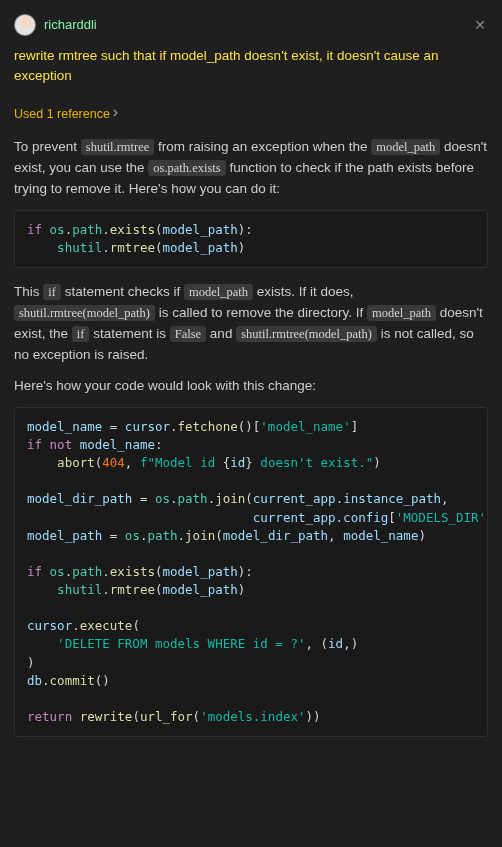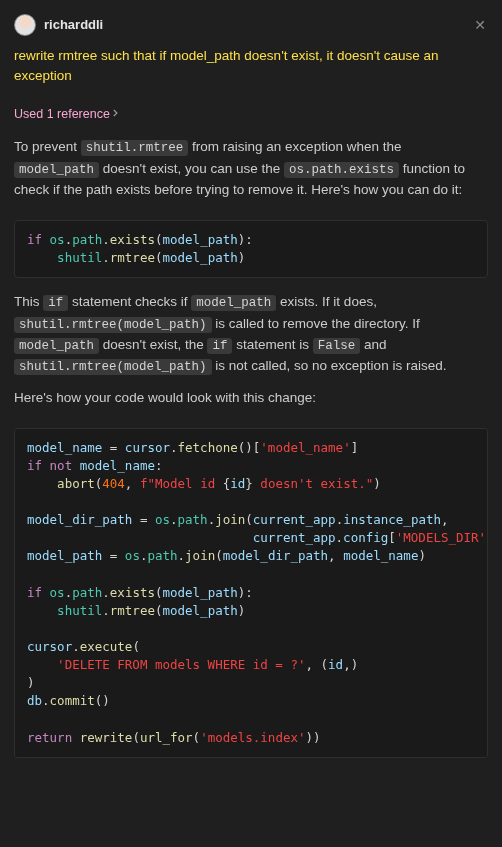--- a/index.html
+++ b/index.html
@@ -35,66 +35,66 @@
   .avatar-bot {
     width: 22px; height: 22px;
     border-radius: 50%;
     background: #2b2b2b;
     border: 1px solid #555;
     display: flex;
     align-items: center;
     justify-content: center;
   }
   .avatar-bot svg { width: 14px; height: 14px; }
-  .author { color: #e5e5e5; font-weight: 700; font-size: 13px; }
+  .author { color: #86efac; font-weight: 400; font-size: 13px; }
   .spacer { flex: 1; }
   .close-icon {
     color: #888;
     cursor: pointer;
     font-size: 14px;
     line-height: 1;
     padding: 2px;
   }
   .user-text { color: #fde047; font-size: 13.5px; }
   .ref-row {
     display: flex;
     align-items: flex-start;
-    color: #f9a8d4;
+    color: #eab308;
     font-size: 12.5px;
     margin-bottom: 14px;
     cursor: pointer;
   }
   .ref-row .chev { color: #9d9d9d; }
   .body-text { color: #cccccc; font-size: 13.5px; line-height: 1.55; margin-bottom: 10px; }
   .body-text .code-inline, p .code-inline {
-    font-family: Liberation Mono, monospace;
+    font-family: Liberation Serif, serif;
     background: #3a3a3a;
     color: #d4d4d4;
     padding: 1px 5px;
     border-radius: 3px;
     font-size: 12.5px;
   }
   pre.codeblock {
     background: #1a1a1a;
     border: 1px solid #2f2f2f;
     border-radius: 4px;
     padding: 10px 12px;
     font-family: ui-monospace, SFMono-Regular, Menlo, Consolas, monospace;
     font-size: 12.5px;
     line-height: 1.45;
     color: #d4d4d4;
     white-space: pre;
     overflow-x: auto;
-    margin: 19px 0 14px 0;
+    margin: 10px 0 14px 0;
   }
   .tok-kw  { color: #c586c0; }
   .tok-fn  { color: #dcdcaa; }
   .tok-var { color: #9cdcfe; }
   .tok-mod { color: #4ec9b0; }
-  .tok-str { color: #ef4444; }
+  .tok-str { color: #14b8a6; }
   .tok-num { color: #f97316; }
   .tok-pun { color: #d4d4d4; }
   .tok-op  { color: #d4d4d4; }
 </style>
 </head>
 <body>
 
 <div class="msg">
   <div class="msg-header">
     <span class="avatar avatar-user"></span>

